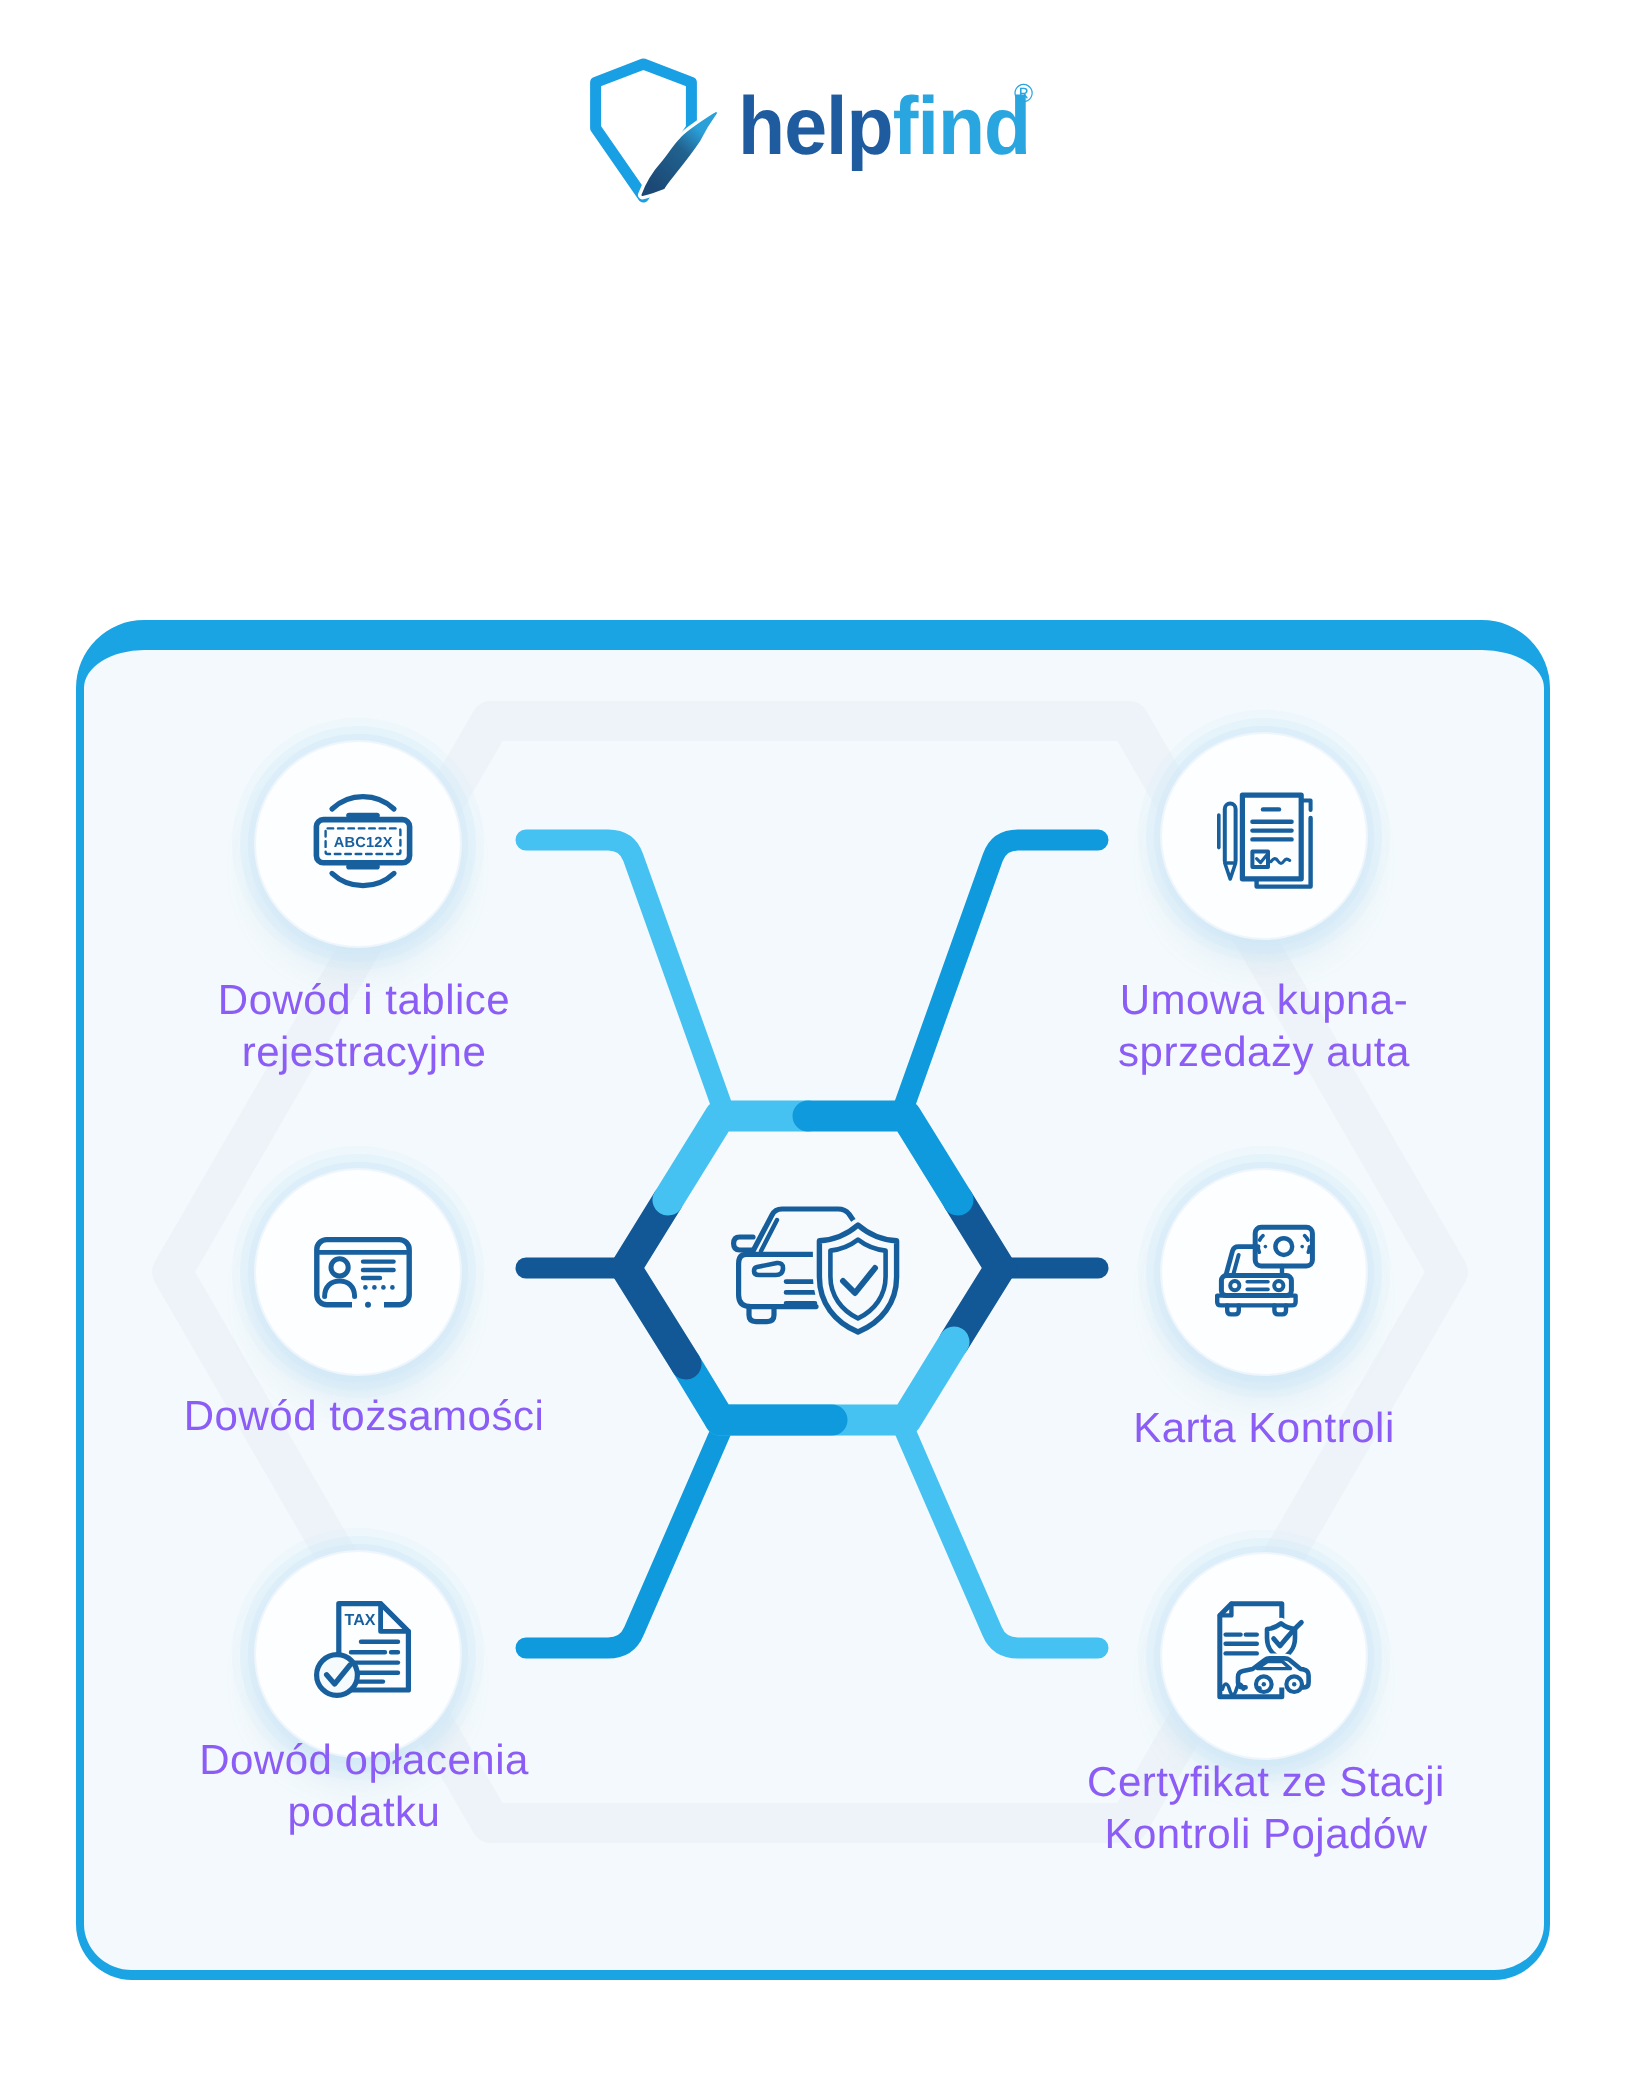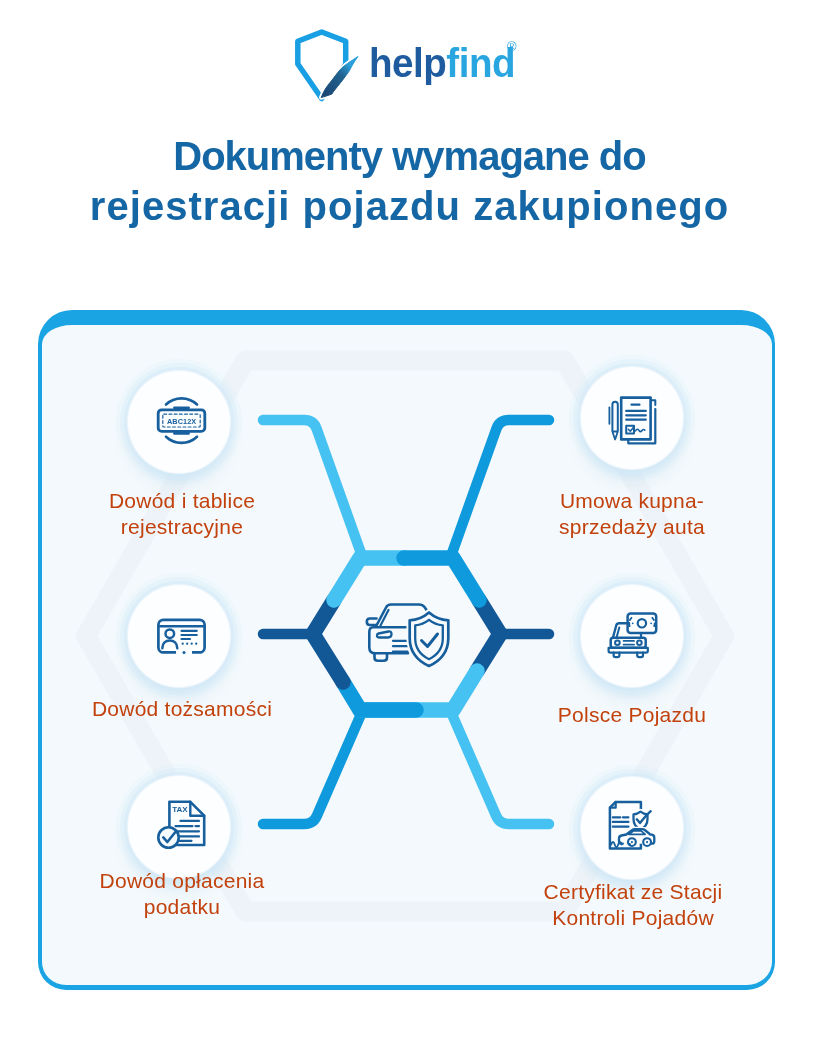--- a/index.html
+++ b/index.html
@@ -4,21 +4,21 @@
 <style>
 html,body{margin:0;padding:0}
 body{width:813px;height:1040px;background:#ffffff;font-family:"Liberation Sans",sans-serif;position:relative;overflow:hidden}
 .abs{position:absolute}
 #title{position:absolute;left:3px;top:131px;width:813px;text-align:center;color:#1566a4;font-weight:bold;font-size:40px;line-height:50px}
 #title .t1{letter-spacing:-1px}
 #title .t2{letter-spacing:1.05px}
 #title .t3{letter-spacing:1.2px}
 .card{position:absolute;left:38px;top:310px;width:737px;height:680px;box-sizing:border-box;background:#f3f9fc;border:4px solid #1ba4e4;border-top-width:15px;border-right-width:3px;border-bottom-width:5px;border-radius:34px 34px 28px 28px}
 .circ{position:absolute;width:102px;height:102px;border-radius:50%;background:#fcfeff;box-shadow:0 0 0 1px #eef5fb,0 0 0 4px rgba(212,234,248,0.5),0 0 0 8px rgba(212,234,248,0.34),0 0 0 12px rgba(212,234,248,0.16),0 12px 18px -5px rgba(158,200,229,0.45)}
-.lbl{position:absolute;text-align:center;color:#c2410c;font-size:21px;line-height:26px;width:260px;letter-spacing:0.25px}
+.lbl{position:absolute;text-align:center;color:#8b5cf6;font-size:21px;line-height:26px;width:260px;letter-spacing:0.25px}
 #logotext{position:absolute;left:369px;top:42px;font-size:41px;line-height:42px;font-weight:bold;letter-spacing:-0.5px;color:#1e5c9f;transform:scaleX(0.94);transform-origin:0 50%;white-space:nowrap}
 #logotext .f{color:#29a5df}
 #reg{position:absolute;left:507px;top:39px;font-size:13px;color:#29a5df}
 </style>
 </head>
 <body>
 
 <svg class="abs" style="left:288px;top:26px" width="80" height="80" viewBox="0 0 80 80">
   <defs>
     <linearGradient id="sw" gradientUnits="userSpaceOnUse" x1="36" y1="66" x2="66" y2="34">
@@ -27,21 +27,21 @@
         <stop offset="0.85" stop-color="#2b9fd8"></stop>
     </linearGradient>
   </defs>
   <path d="M33.7 6 L57.7 15.2 L57.7 38 L33.7 72.5 L9.8 38 L9.8 15.2 Z" fill="none" stroke="#199fe3" stroke-width="5.5" stroke-linejoin="round"></path>
   <path d="M33.2 71.5 C35.5 65.5 38.5 60.5 42.5 56 C46 51.8 49 47 51.9 44 C55 40 63 35 70 30.5 C66 36 63.8 40 61.5 44.5 C57.5 50.5 53.5 55.5 49.5 60.5 C46.5 64.3 45 66 43.9 68 C40 69.5 36 70.8 33.2 71.5 Z" fill="none" stroke="#ffffff" stroke-width="4.5" stroke-linejoin="round" stroke-linecap="round"></path>
   <path d="M33.2 71.5 C35.5 65.5 38.5 60.5 42.5 56 C46 51.8 49 47 51.9 44 C55 40 63 35 70 30.5 C66 36 63.8 40 61.5 44.5 C57.5 50.5 53.5 55.5 49.5 60.5 C46.5 64.3 45 66 43.9 68 C40 69.5 36 70.8 33.2 71.5 Z" fill="url(#sw)" stroke="url(#sw)" stroke-width="1" stroke-linejoin="round"></path>
 </svg>
 <div id="logotext">help<span class="f">find</span></div>
 <div id="reg">®</div>
 
-<div id="title"><span class="t1">Dokumenty wymagane do</span><br><span class="t2">rejestracji pojazdu zakupionego</span><br></div>
+<div id="title"><br><br></div>
 
 <div class="card"></div>
 
 <svg class="abs" style="left:0;top:0" width="813" height="1040" viewBox="0 0 813 1040">
 
   <polygon points="245.5,360.5 564.5,360.5 724,636 564.5,911.5 245.5,911.5 86,636" fill="none" stroke="#eaf0f6" stroke-opacity="0.68" stroke-width="20" stroke-linejoin="round"></polygon>
 
   <g fill="none" stroke-linecap="round" stroke-linejoin="round" stroke-width="10.5">
     <path d="M263,420 L304,420 Q313.5,420 316.6,428.7 L362,556" stroke="#45c2f2"></path>
     <path d="M549,420 L509,420 Q499.5,420 496.4,428.7 L451,556" stroke="#0e9add"></path>
@@ -175,14 +175,14 @@
     <circle cx="647.1" cy="842.1" r="1.1" fill="#175f9d" stroke="none"></circle>
     <path d="M611.2,844.6 C612.2,841.1 613.7,841.1 614.7,844.6 C615.7,848.1 617.2,848.1 618.2,844.6 C619.2,841.1 620.7,841.1 621.7,844.6" stroke-width="1.8"></path>
     <circle cx="629.7" cy="844.2" r="1.2" fill="#175f9d" stroke="none"></circle>
   </g>
 </svg>
 
 <div class="lbl" style="left:52px;top:488px">Dowód i tablice<br>rejestracyjne</div>
 <div class="lbl" style="left:52px;top:696px">Dowód tożsamości</div>
 <div class="lbl" style="left:52px;top:868px">Dowód opłacenia<br>podatku</div>
 <div class="lbl" style="left:502px;top:488px">Umowa kupna-<br>sprzedaży auta</div>
-<div class="lbl" style="left:502px;top:702px">Polsce Pojazdu</div>
+<div class="lbl" style="left:502px;top:702px">Karta Kontroli</div>
 <div class="lbl" style="left:503px;top:879px">Certyfikat ze Stacji<br>Kontroli Pojadów</div>
 
 </body></html>

